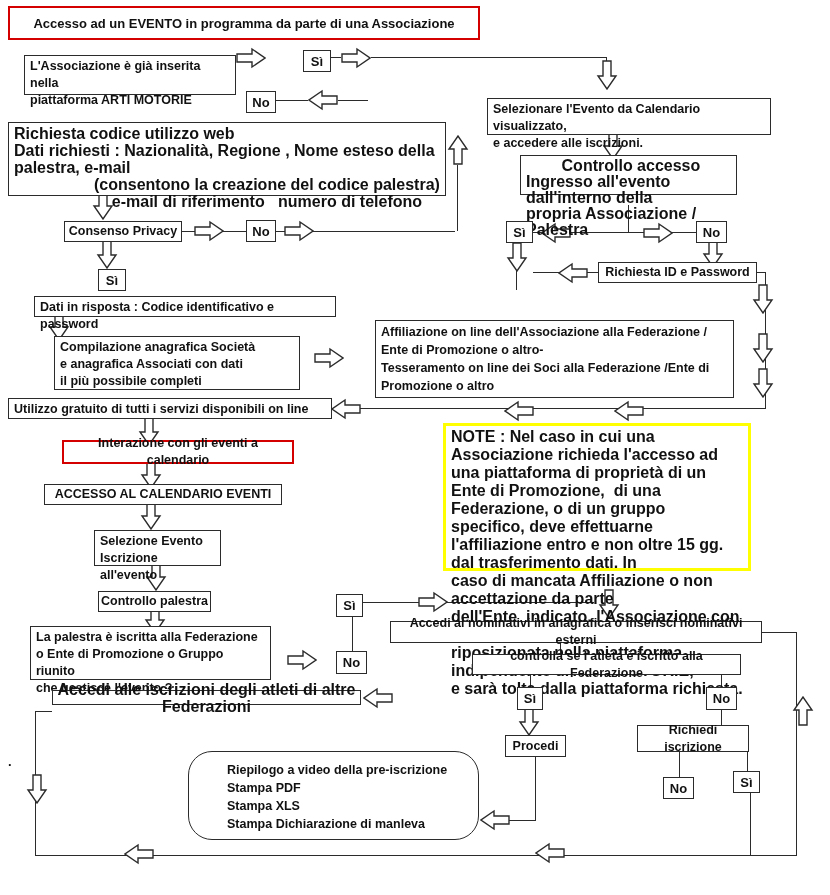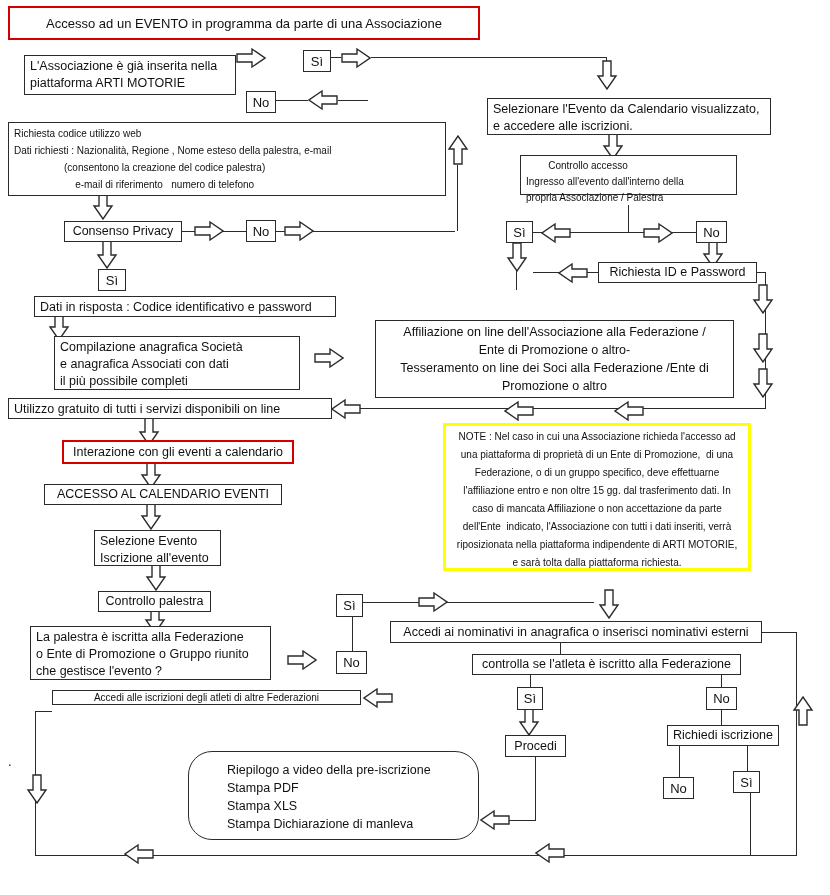--- a/index.html
+++ b/index.html
@@ -1,24 +1,24 @@
 <!DOCTYPE html>
 <html><head>
 <meta charset="utf-8">
 <style>
   * { margin:0; padding:0; box-sizing:border-box; }
   html,body { background:#fff; }
   body { font-family:"Liberation Sans", sans-serif; color:#111; }
-  #canvas { position:relative; width:830px; height:895px; background:#fff; overflow:hidden; }
+  #canvas { position:relative; width:830px; height:895px; background:#fff; overflow:hidden;font-weight:bold; }
 
   .box { position:absolute; border:1px solid #2b2b2b; background:#fff; z-index:2;
          font-size:12.5px; line-height:17px; padding:2px 5px; white-space:pre-wrap; }
   .c   { display:flex; align-items:center; justify-content:center; text-align:center; padding:0 2px; }
-  .f12 { font-size:10px; }
-  .lh18{ line-height:18px;text-align:center; }
+  .f12 { font-size:16px; }
+  .lh18{ line-height:18px; }
   .red    { border:2px solid #d40000; }
   .yellow { border:3px solid #ffff00; }
   .round  { border-radius:24px; padding:9px 10px 6px 38px; line-height:18px; }
 
   .yn { position:absolute; border:1px solid #2b2b2b; background:#fff; z-index:2;
         font-size:13px; display:flex; align-items:center; justify-content:center; }
 
   .arr { position:absolute; width:30px; height:24px; z-index:1; }
   .arr svg { display:block; }
   .arr.d { transform:rotate(90deg); }
@@ -333,21 +333,21 @@
 
   <div class="box c" style="left:390px;top:621px;width:372px;height:22px">Accedi ai nominativi in anagrafica o inserisci nominativi esterni</div>
 
   <div class="box c" style="left:472px;top:654px;width:269px;height:21px">controlla se l'atleta è iscritto alla Federazione</div>
 
   <div class="yn" style="left:517px;top:687px;width:26px;height:23px">Sì</div>
   <div class="yn" style="left:706px;top:687px;width:31px;height:23px">No</div>
 
   <div class="box c" style="left:505px;top:735px;width:61px;height:22px">Procedi</div>
 
-  <div class="box c" style="left:667px;top:725px;width:112px;height:21px">Richiedi iscrizione</div>
+  <div class="box c" style="left:637px;top:725px;width:112px;height:27px">Richiedi iscrizione</div>
 
   <div class="yn" style="left:663px;top:777px;width:31px;height:22px">No</div>
   <div class="yn" style="left:733px;top:771px;width:27px;height:22px">Sì</div>
 
   <div class="box round" style="left:188px;top:751px;width:291px;height:89px">Riepilogo a video della pre-iscrizione
 Stampa PDF
 Stampa XLS
 Stampa Dichiarazione di manleva</div>
 
   <div class="stray" style="left:8px;top:754px">.</div>

